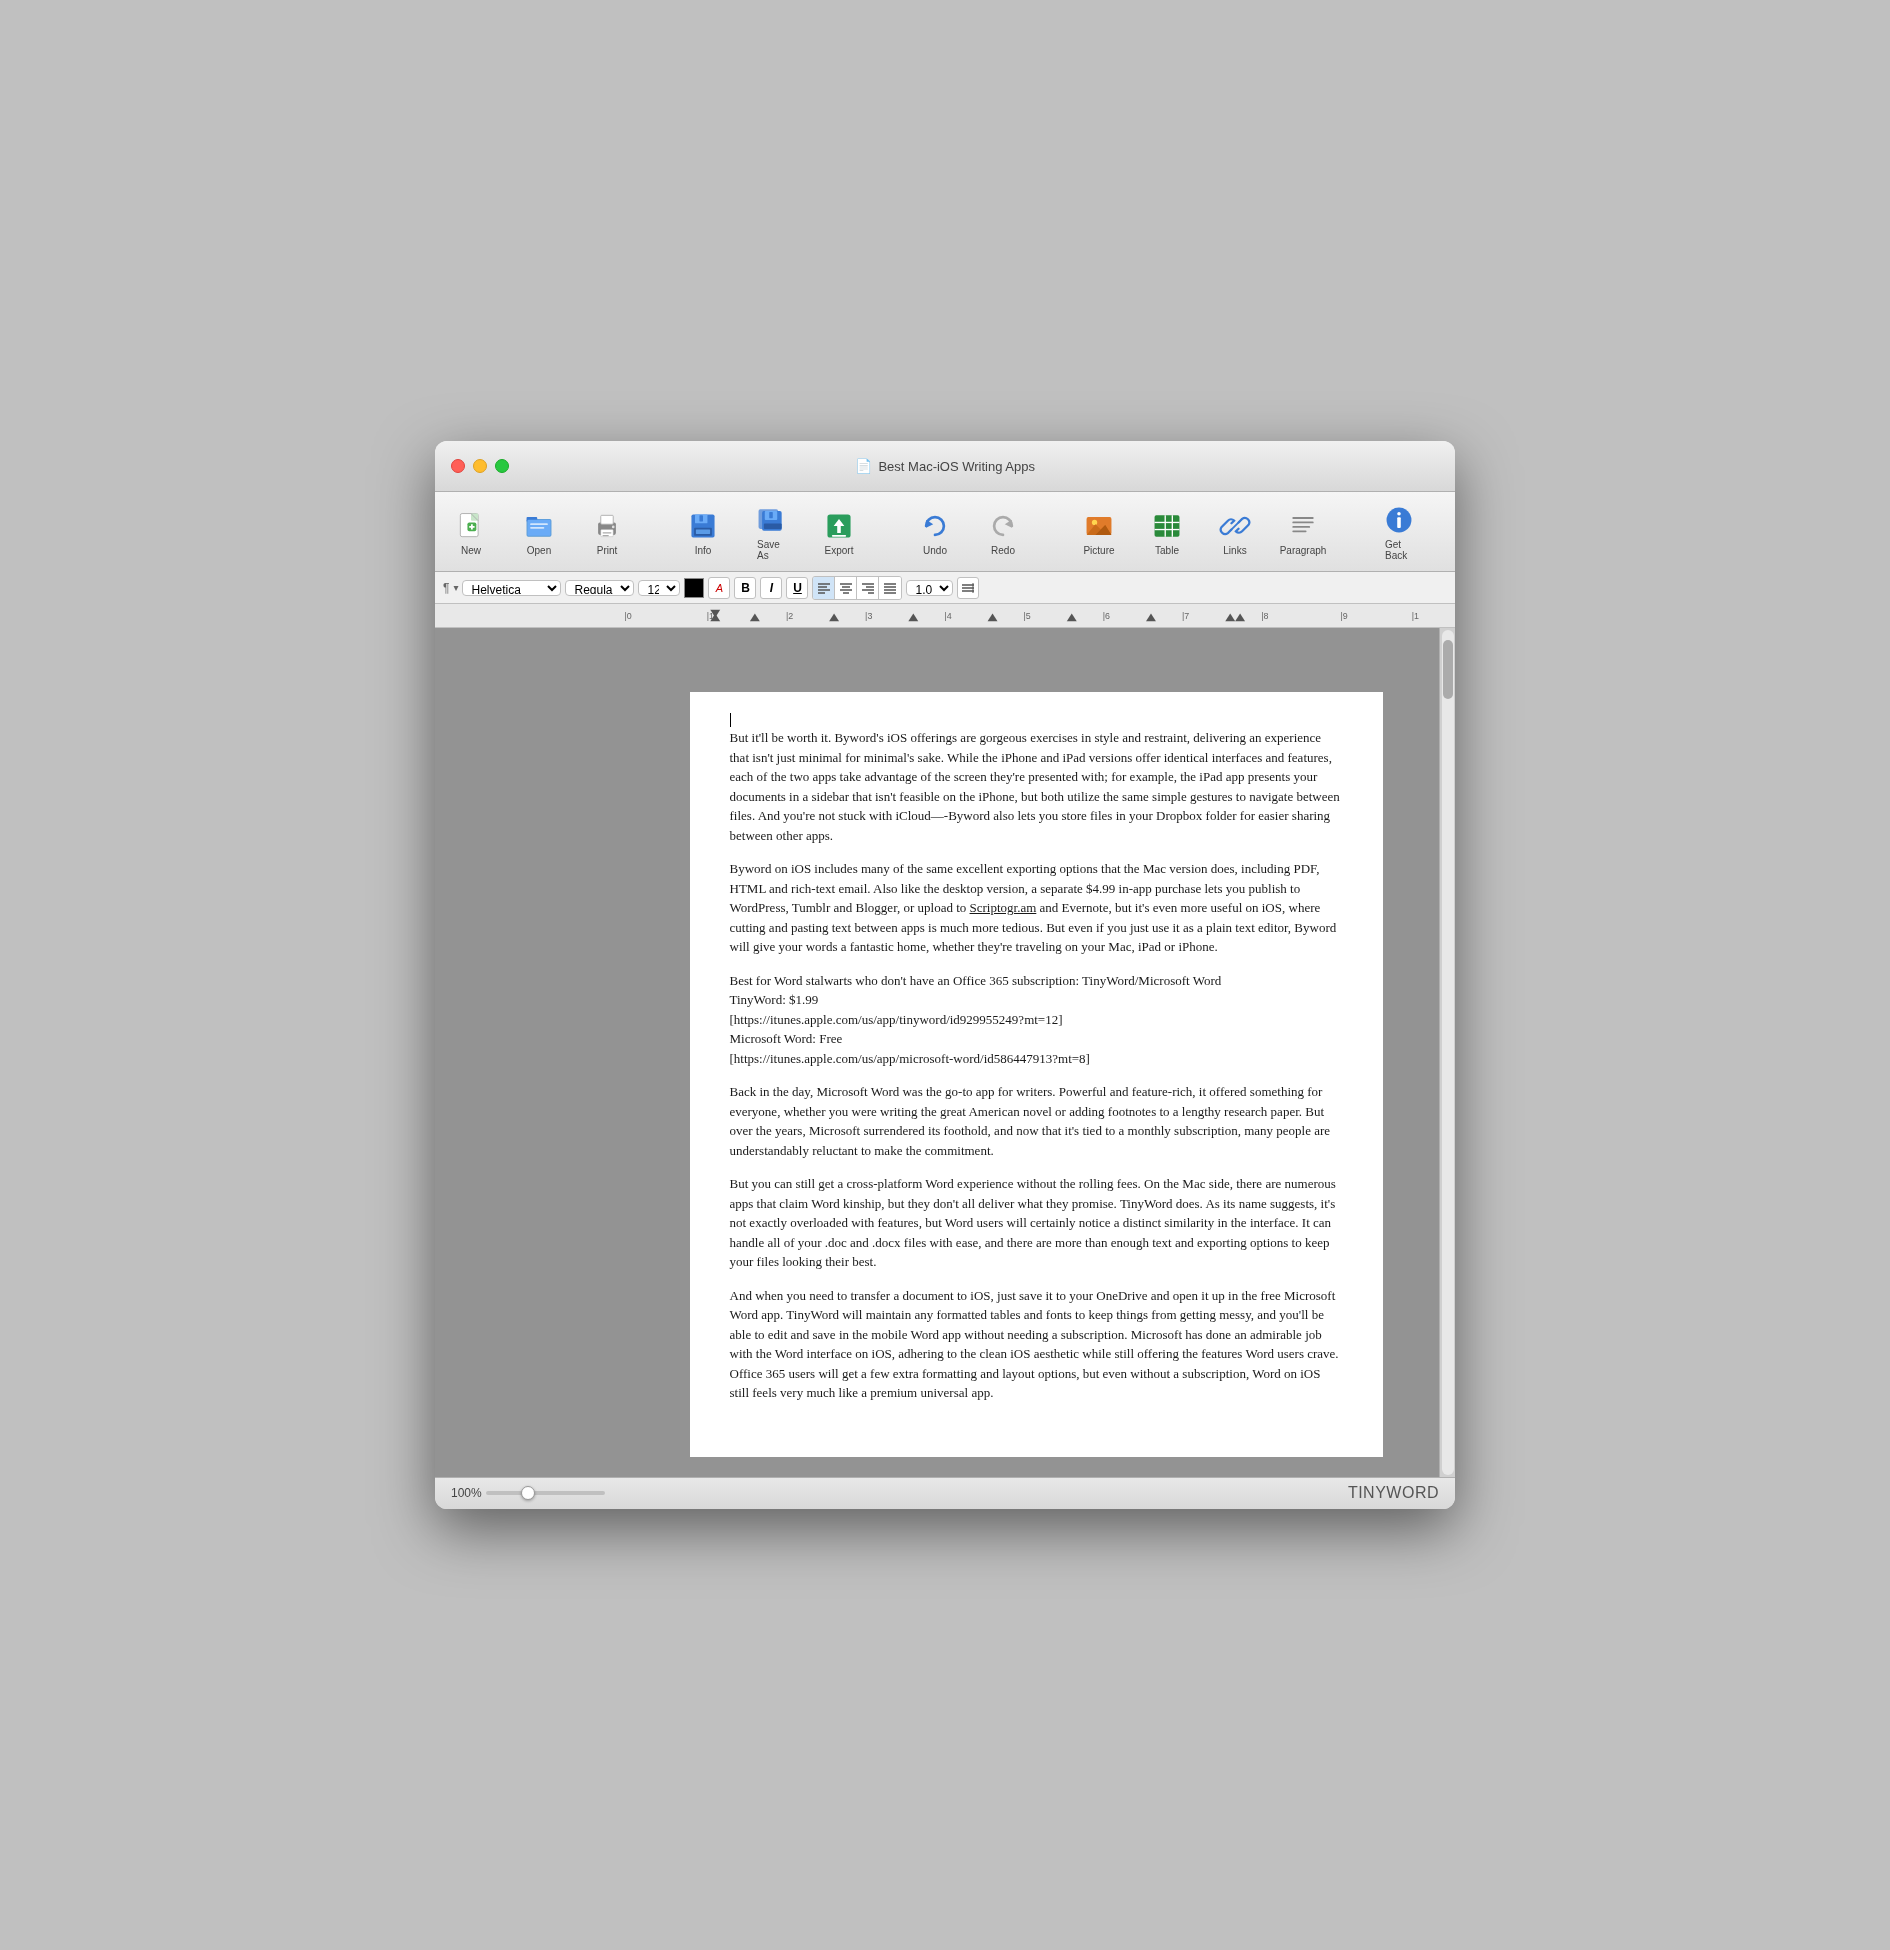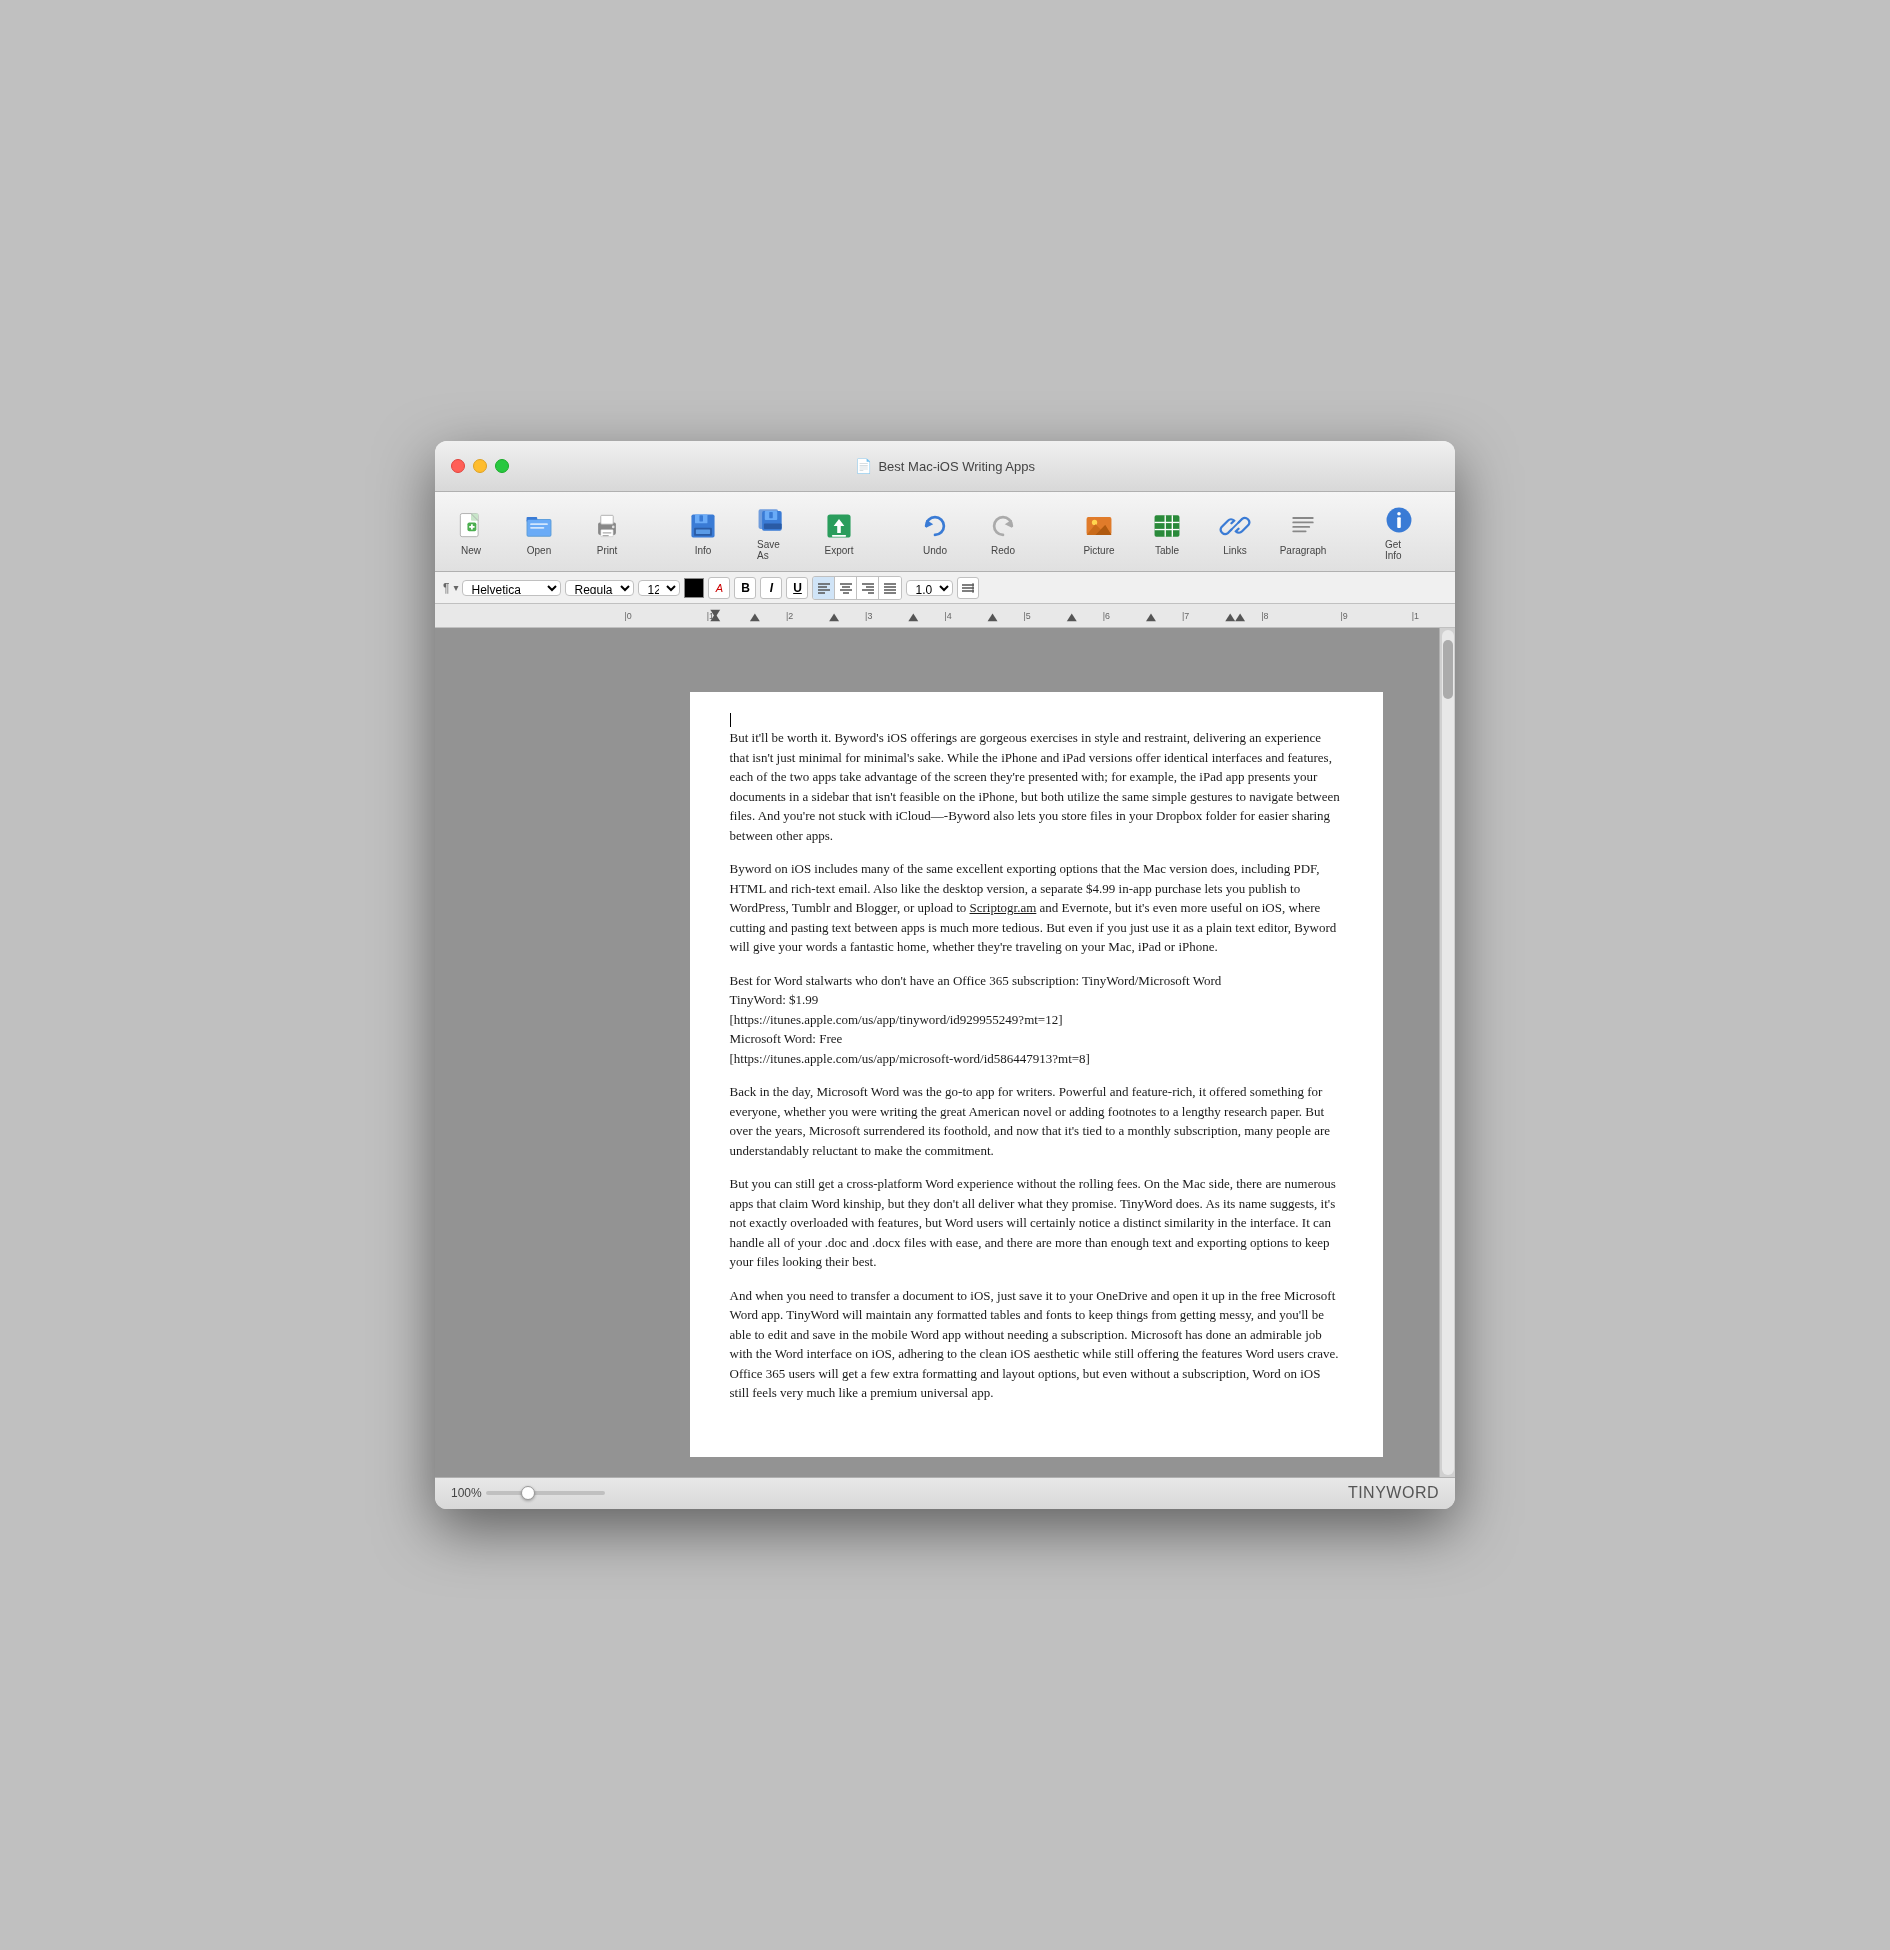--- a/index.html
+++ b/index.html
@@ -501,21 +501,21 @@
     <div class="toolbar-separator"></div>
 
     <div class="toolbar-btn">
       <div class="toolbar-icon">
         <svg class="svg-icon" viewBox="0 0 36 36">
           <circle cx="18" cy="18" r="14" fill="#3a7bd5"></circle>
           <circle cx="18" cy="11" r="2" fill="white"></circle>
           <rect x="16" y="15" width="4" height="12" rx="1" fill="white"></rect>
         </svg>
       </div>
-      <span class="toolbar-label">Get Info</span>
+      <span class="toolbar-label">Get Back</span>
     </div>
 
     <div class="toolbar-btn">
       <div class="toolbar-icon">
         <svg class="svg-icon" viewBox="0 0 36 36">
           <circle cx="15" cy="15" r="9" fill="none" stroke="#444" stroke-width="3"></circle>
           <line x1="21" y1="21" x2="30" y2="30" stroke="#444" stroke-width="3" stroke-linecap="round"></line>
         </svg>
       </div>
       <span class="toolbar-label">Find</span>

